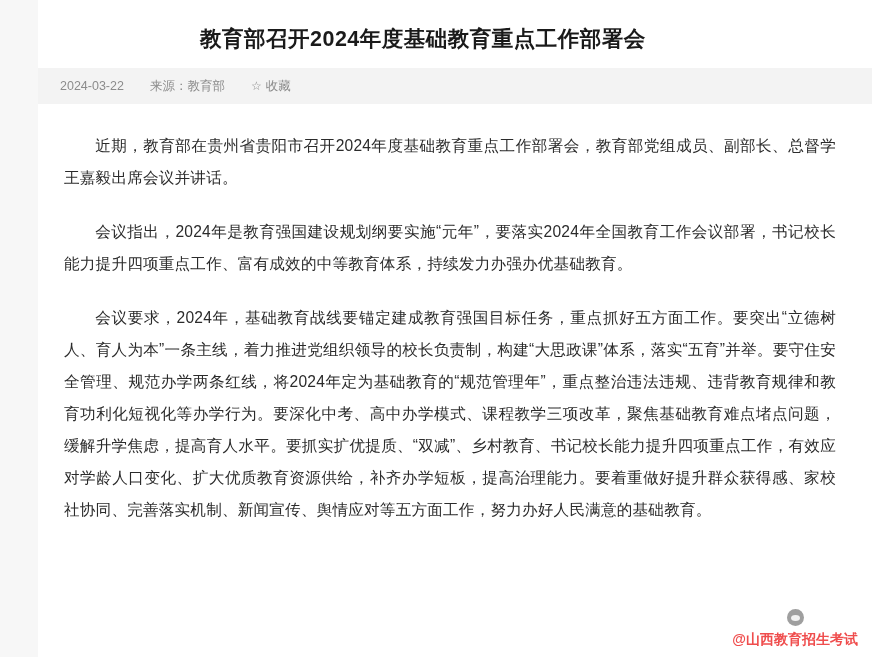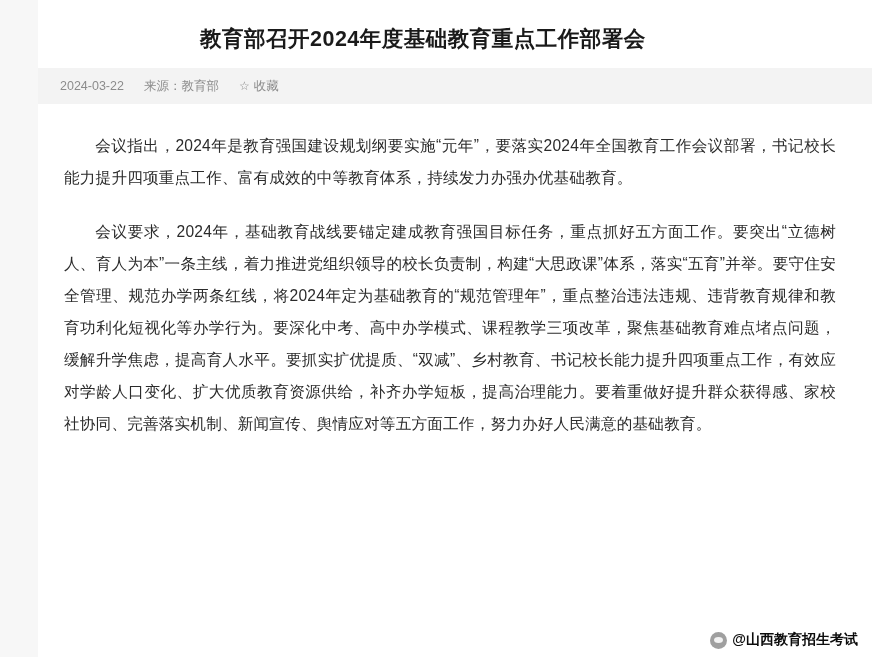--- a/index.html
+++ b/index.html
@@ -47,21 +47,21 @@
     padding: 24px 40px 14px 162px;
     line-height: 1.4;
     white-space: nowrap;
   }
   .meta-bar {
     background: #f3f3f3;
     height: 36px;
     display: flex;
     align-items: center;
     padding-left: 22px;
-    gap: 20px;
+    gap: 26px;
     font-size: 12.5px;
     color: #8c8c8c;
     margin: 0 0 0 0;
     width: 834px;
     box-sizing: border-box;
   }
   .meta-date, .meta-source {
     white-space: nowrap;
   }
   .meta-fav {
@@ -90,23 +90,24 @@
     text-indent: 2em;
   }
   .watermark {
     position: absolute;
     right: 14px;
     bottom: 8px;
     display: flex;
     align-items: center;
     gap: 5px;
     font-size: 14px;
-    color: #000000;
+    color: #ef4444;
     font-weight: bold;
     opacity: 0.95;
+    flex-direction: column;
   }
   .weibo-eye {
     width: 17px;
     height: 17px;
     border-radius: 50%;
     background: #9a9a9a;
     position: relative;
     display: inline-block;
   }
   .weibo-eye::after {
@@ -134,20 +135,21 @@
     <div class="meta-bar">
       <span class="meta-date">2024-03-22</span>
       <span class="meta-source">来源：教育部</span>
       <span class="meta-fav">
         <span class="star-icon">☆</span>
         <span>收藏</span>
       </span>
     </div>
 
     <div class="body-text">
+      <p>近期，教育部在贵州省贵阳市召开2024年度基础教育重点工作部署会，教育部党组成员、副部长、总督学王嘉毅出席会议并讲话。</p>
       <p>会议指出，2024年是教育强国建设规划纲要实施“元年”，要落实2024年全国教育工作会议部署，书记校长能力提升四项重点工作、富有成效的中等教育体系，持续发力办强办优基础教育。</p>
       <p>会议要求，2024年，基础教育战线要锚定建成教育强国目标任务，重点抓好五方面工作。要突出“立德树人、育人为本”一条主线，着力推进党组织领导的校长负责制，构建“大思政课”体系，落实“五育”并举。要守住安全管理、规范办学两条红线，将2024年定为基础教育的“规范管理年”，重点整治违法违规、违背教育规律和教育功利化短视化等办学行为。要深化中考、高中办学模式、课程教学三项改革，聚焦基础教育难点堵点问题，缓解升学焦虑，提高育人水平。要抓实扩优提质、“双减”、乡村教育、书记校长能力提升四项重点工作，有效应对学龄人口变化、扩大优质教育资源供给，补齐办学短板，提高治理能力。要着重做好提升群众获得感、家校社协同、完善落实机制、新闻宣传、舆情应对等五方面工作，努力办好人民满意的基础教育。</p>
     </div>
 
   </div>
 
   <div class="watermark">
     <span class="weibo-eye"></span>
     <span>@山西教育招生考试</span>
   </div>

